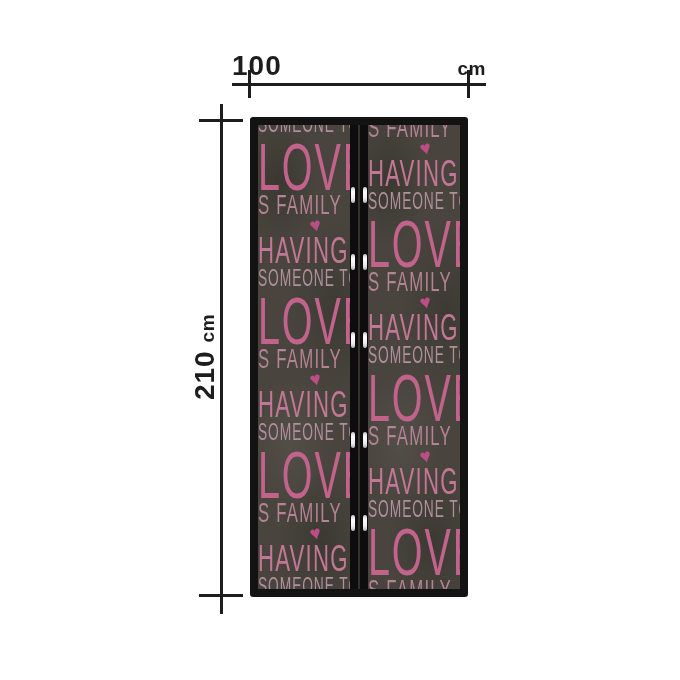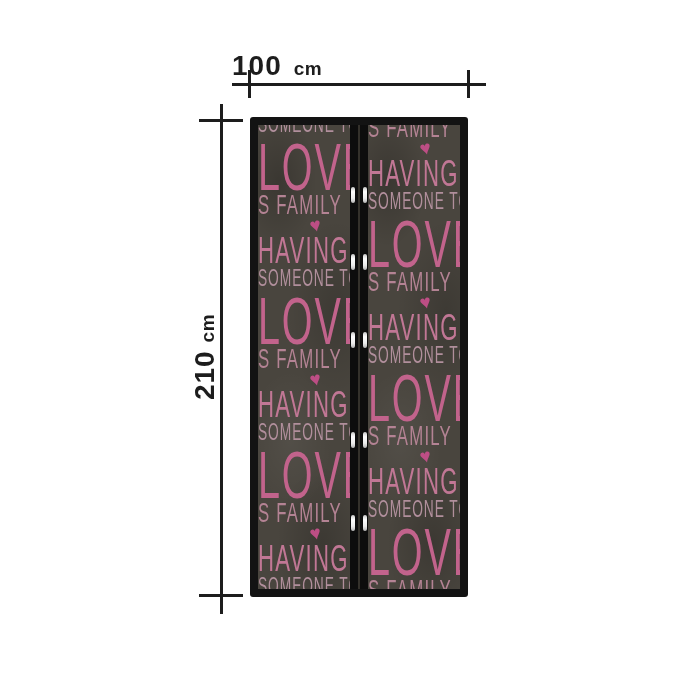--- a/index.html
+++ b/index.html
@@ -6,21 +6,21 @@
   *{box-sizing:border-box;}
   .stage{
     position:relative;width:680px;height:680px;background:#ffffff;overflow:hidden;
     font-family:"Liberation Sans",sans-serif;
   }
 
   
   .dimline{position:absolute;background:var(--dimline);}
   .dim-label-h{
     position:absolute;left:232px;top:50px;width:254px;height:30px;
-    display:flex;align-items:baseline;justify-content:flex-start;gap:12px;color:var(--dimline);
+    display:flex;align-items:baseline;justify-content:space-between;gap:12px;color:var(--dimline);
   }
   .dim-label-v{
     position:absolute;left:124px;top:342px;width:160px;height:30px;
     display:flex;align-items:baseline;justify-content:center;gap:8px;color:var(--dimline);
     transform:rotate(-90deg);
   }
   .dim-num{font-size:28px;font-weight:bold;letter-spacing:1px;}
   .dim-unit{font-size:19px;font-weight:bold;letter-spacing:0.5px;}
 
   

